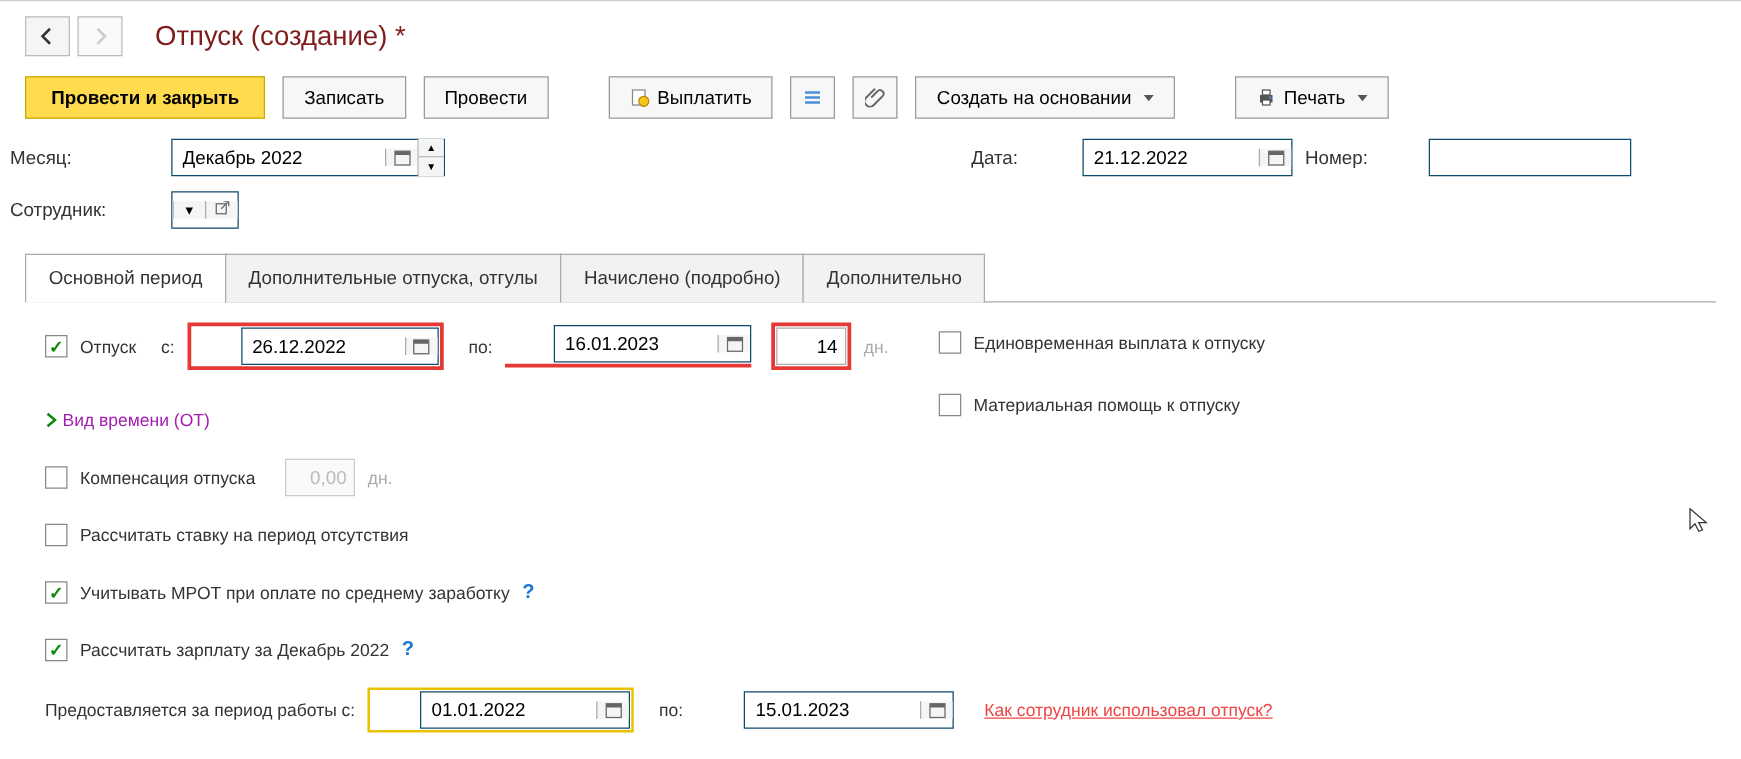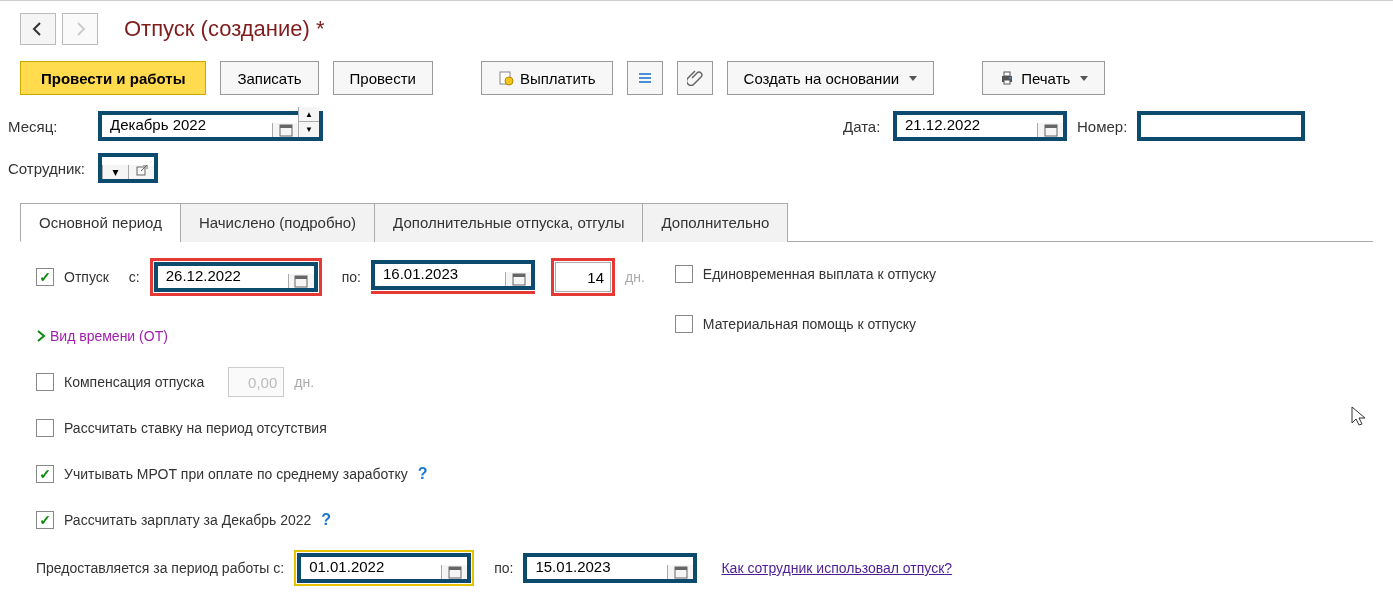--- a/index.html
+++ b/index.html
@@ -71,24 +71,25 @@
       margin-left: 4px;
     }
     .form-row {
       display: flex;
       align-items: center;
       padding: 6px 8px;
     }
     .label { font-size: 15px; color: #333; min-width: 90px; }
     .field-wrap {
       display: flex;
-      align-items: flex-end;
-      border: 4px solid #0c4a6e;
+      align-items: center;
+      border: 1px solid #0c4a6e;
       background: #fff;
       height: 30px;
+      margin-left: 39px;
     }
     .field-input {
       border: none;
       padding: 4px 8px;
       font-size: 15px;
       outline: none;
       background: transparent;
     }
     .field-btn {
       border: none;
@@ -193,39 +194,40 @@
     }
     .muted { color: #aaa; text-align: center; }
     .link-green {
       color: #a21caf;
       cursor: pointer;
       display: inline-flex;
       align-items: center;
       gap: 4px;
     }
     .link-blue {
-      color: #4c1d95;
+      color: #ef4444;
       text-decoration: underline;
       cursor: pointer;
     }
     .help-icon {
       color: #1976d2;
       font-weight: bold;
       cursor: pointer;
       font-size: 16px;
     }
     .col-right {
       display: flex;
       flex-direction: column;
       gap: 12px;
       margin-left: 30px;
     }
     .main-vacation-row {
       display: flex;
       align-items: flex-start;
+      gap: 10px;
     }
     .vacation-left { display: flex; flex-direction: column; gap: 10px; }
     svg.ico { width: 16px; height: 16px; }
     .cursor-icon { position: absolute; left: 1350px; top: 405px; pointer-events: none; }
   </style>
 </head>
 <body>
 
 <div class="top-border"></div>
 
@@ -237,21 +239,21 @@
   </button>
   <button class="nav-btn disabled">
     <svg class="ico" viewBox="0 0 16 16">
         <path d="M6 2 L12 8 L6 14" stroke="#ccc" stroke-width="2" fill="none"></path>
       </svg>
   </button>
   <h1 class="page-title">Отпуск (создание) *</h1>
 </div>
 
 <div class="toolbar">
-  <button class="btn btn-primary">Провести и работы</button>
+  <button class="btn btn-primary">Провести и закрыть</button>
   <button class="btn">Записать</button>
   <button class="btn">Провести</button>
   <div class="toolbar-spacer"></div>
   <button class="btn">
     <svg class="ico" viewBox="0 0 16 16">
         <rect x="2" y="2" width="10" height="12" fill="#fff" stroke="#888"></rect>
         <circle cx="11" cy="11" r="4" fill="#f5c518" stroke="#b8860b"></circle>
       </svg>
     <span>Выплатить</span>
   </button>
@@ -325,22 +327,22 @@
       <svg viewBox="0 0 14 14">
           <rect x="2" y="2" width="8" height="8" fill="none" stroke="#666"></rect>
           <path d="M6 6 L12 0 M12 0 L12 4 M12 0 L8 0" stroke="#666" fill="none"></path>
         </svg>
     </button>
   </div>
 </div>
 
 <div class="tabs">
   <div class="tab active">Основной период</div>
+  <div class="tab">Дополнительные отпуска, отгулы</div>
   <div class="tab">Начислено (подробно)</div>
-  <div class="tab">Дополнительные отпуска, отгулы</div>
   <div class="tab">Дополнительно</div>
 </div>
 
 <div class="tab-content">
   <div class="main-vacation-row">
     <div class="vacation-left">
       <div class="form-line">
         <span class="checkbox-wrap checked"></span>
         <span>Отпуск</span>
         <span style="margin-left:10px">с:</span>

